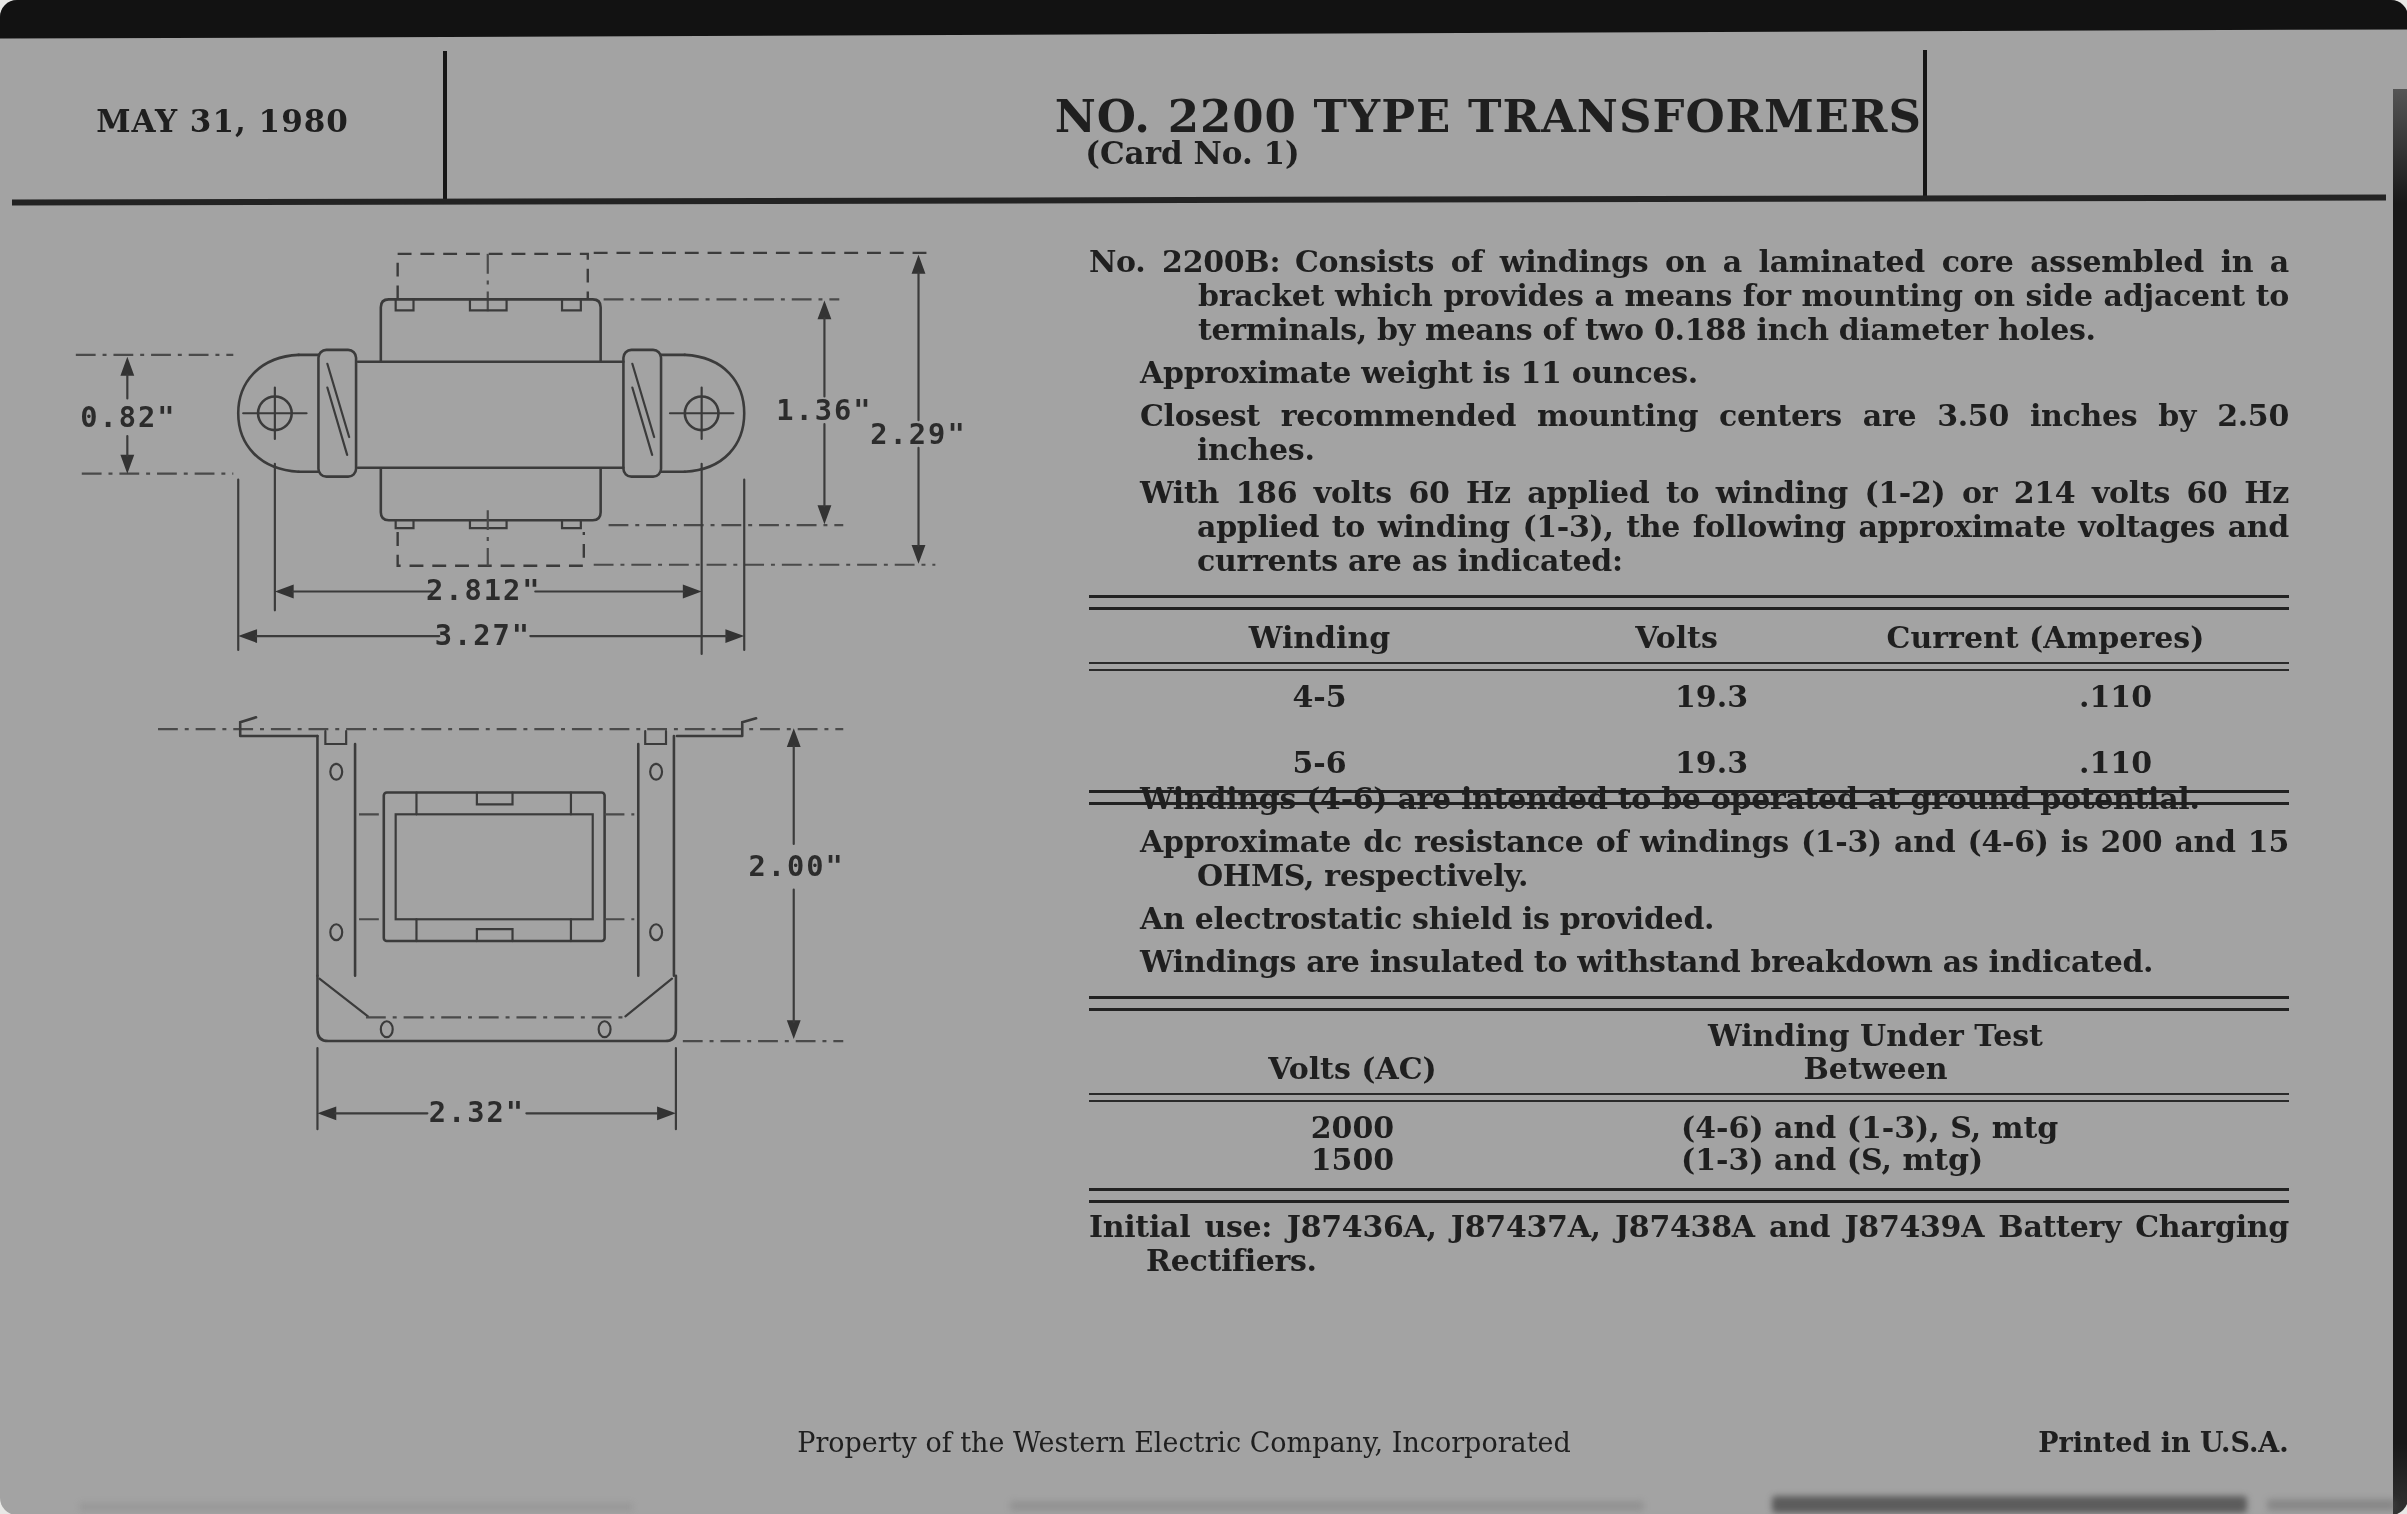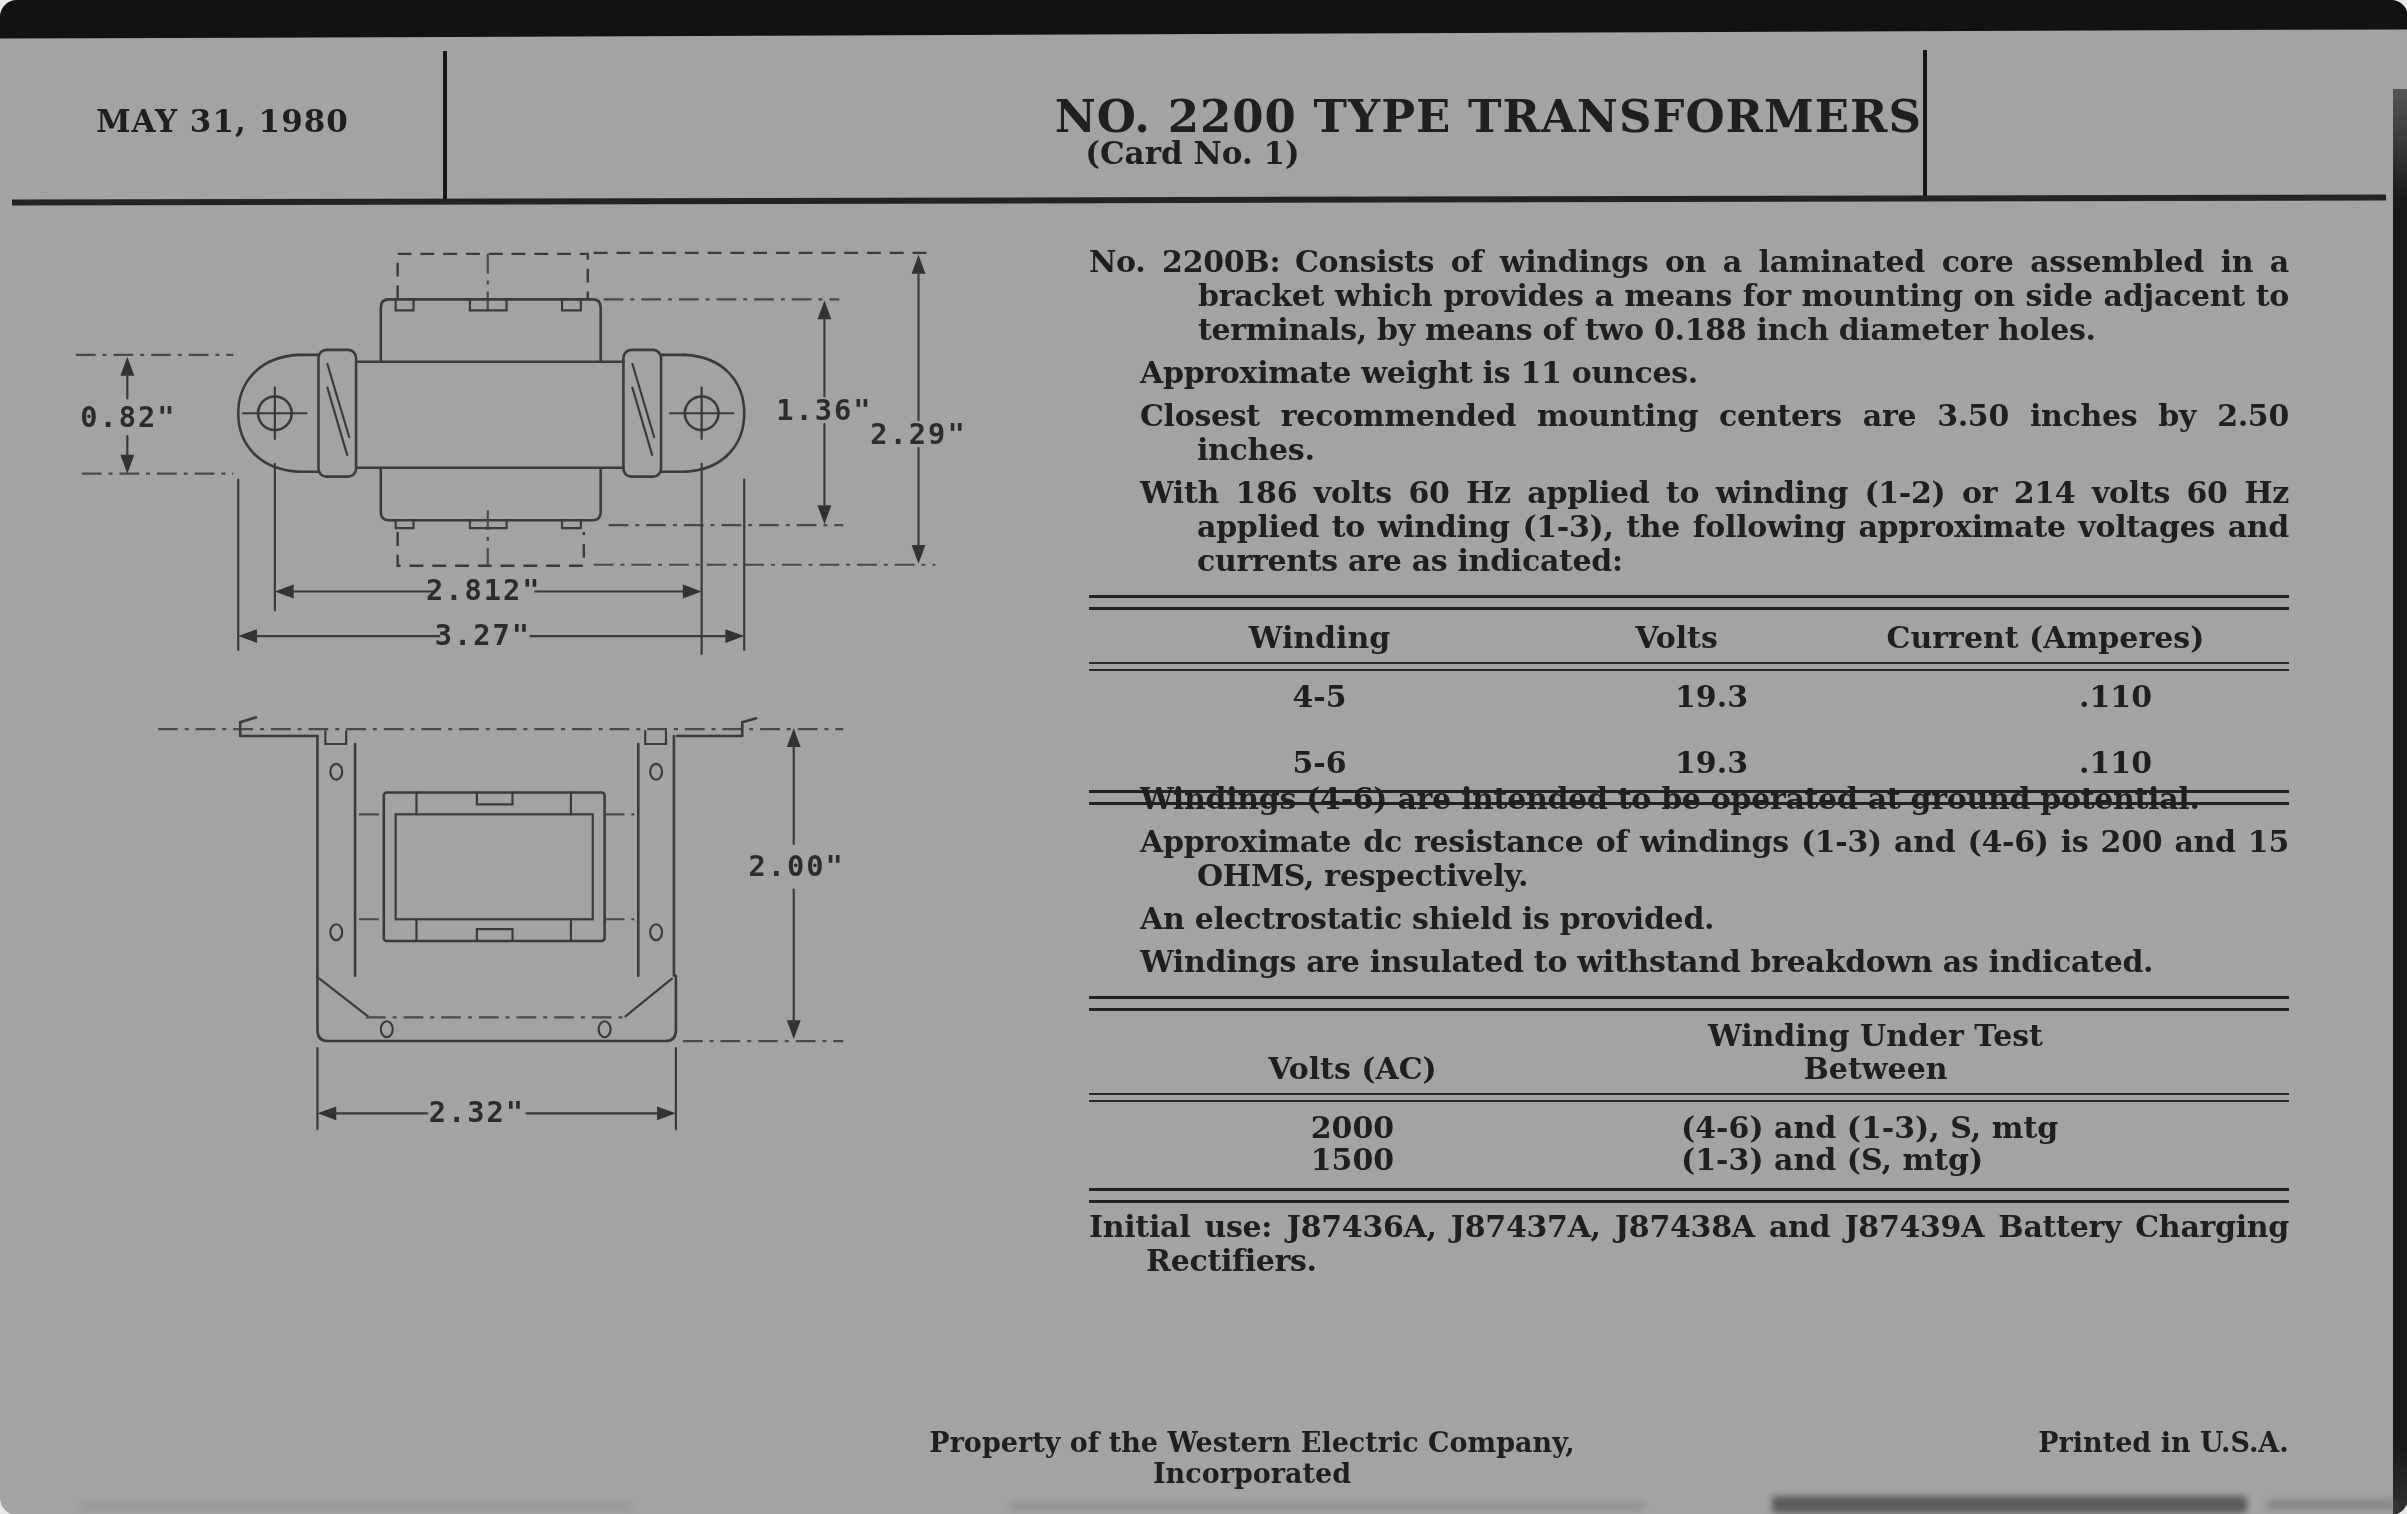--- a/index.html
+++ b/index.html
@@ -34,21 +34,21 @@
   .t1head{padding:12px 0 9px 0;}
   .t1rows{padding:10px 0 12px 0;gap:35px;}
   .g2{display:grid;grid-template-columns:527px 673px;}
   .t2head{padding:8px 0 8px 0;align-items:end;}
   .t2head .c1{text-align:center;line-height:33px;align-self:end;}
   .t2head .c2{width:519px;text-align:center;line-height:33px;}
   .t2rows{padding:10px 0 12px 0;}
   .t2rows .c1{text-align:center;line-height:32px;}
   .t2rows .c2{padding-left:65px;line-height:32px;}
   
-  .foot-l{left:856px;top:1427px;width:792px;text-align:center;font-size:27px;font-weight:bold;}
+  .foot-l{left:788px;top:1427px;width:792px;text-align:center;font-size:27px;font-weight:normal;}
   .foot-r{left:2030px;top:1427px;width:267px;text-align:center;font-size:27px;font-weight:bold;}
   
   svg .s{stroke:#3b3b3b;stroke-width:2.6;fill:none;stroke-linecap:round;}
   svg .thin{stroke-width:2.2;}
   svg .d{stroke:#3b3b3b;stroke-width:2.4;fill:none;stroke-dasharray:14 9;stroke-linecap:butt;}
   svg .dd{stroke:#4a4a4a;stroke-width:2.2;fill:none;stroke-dasharray:20 7 4 7;stroke-linecap:butt;}
   svg .ah{fill:#333;stroke:none;}
   svg text{font-family:"DejaVu Sans Mono", monospace;font-weight:bold;font-size:29px;
         fill:#2c2c2c;letter-spacing:2px;text-anchor:middle;}
 </style>

